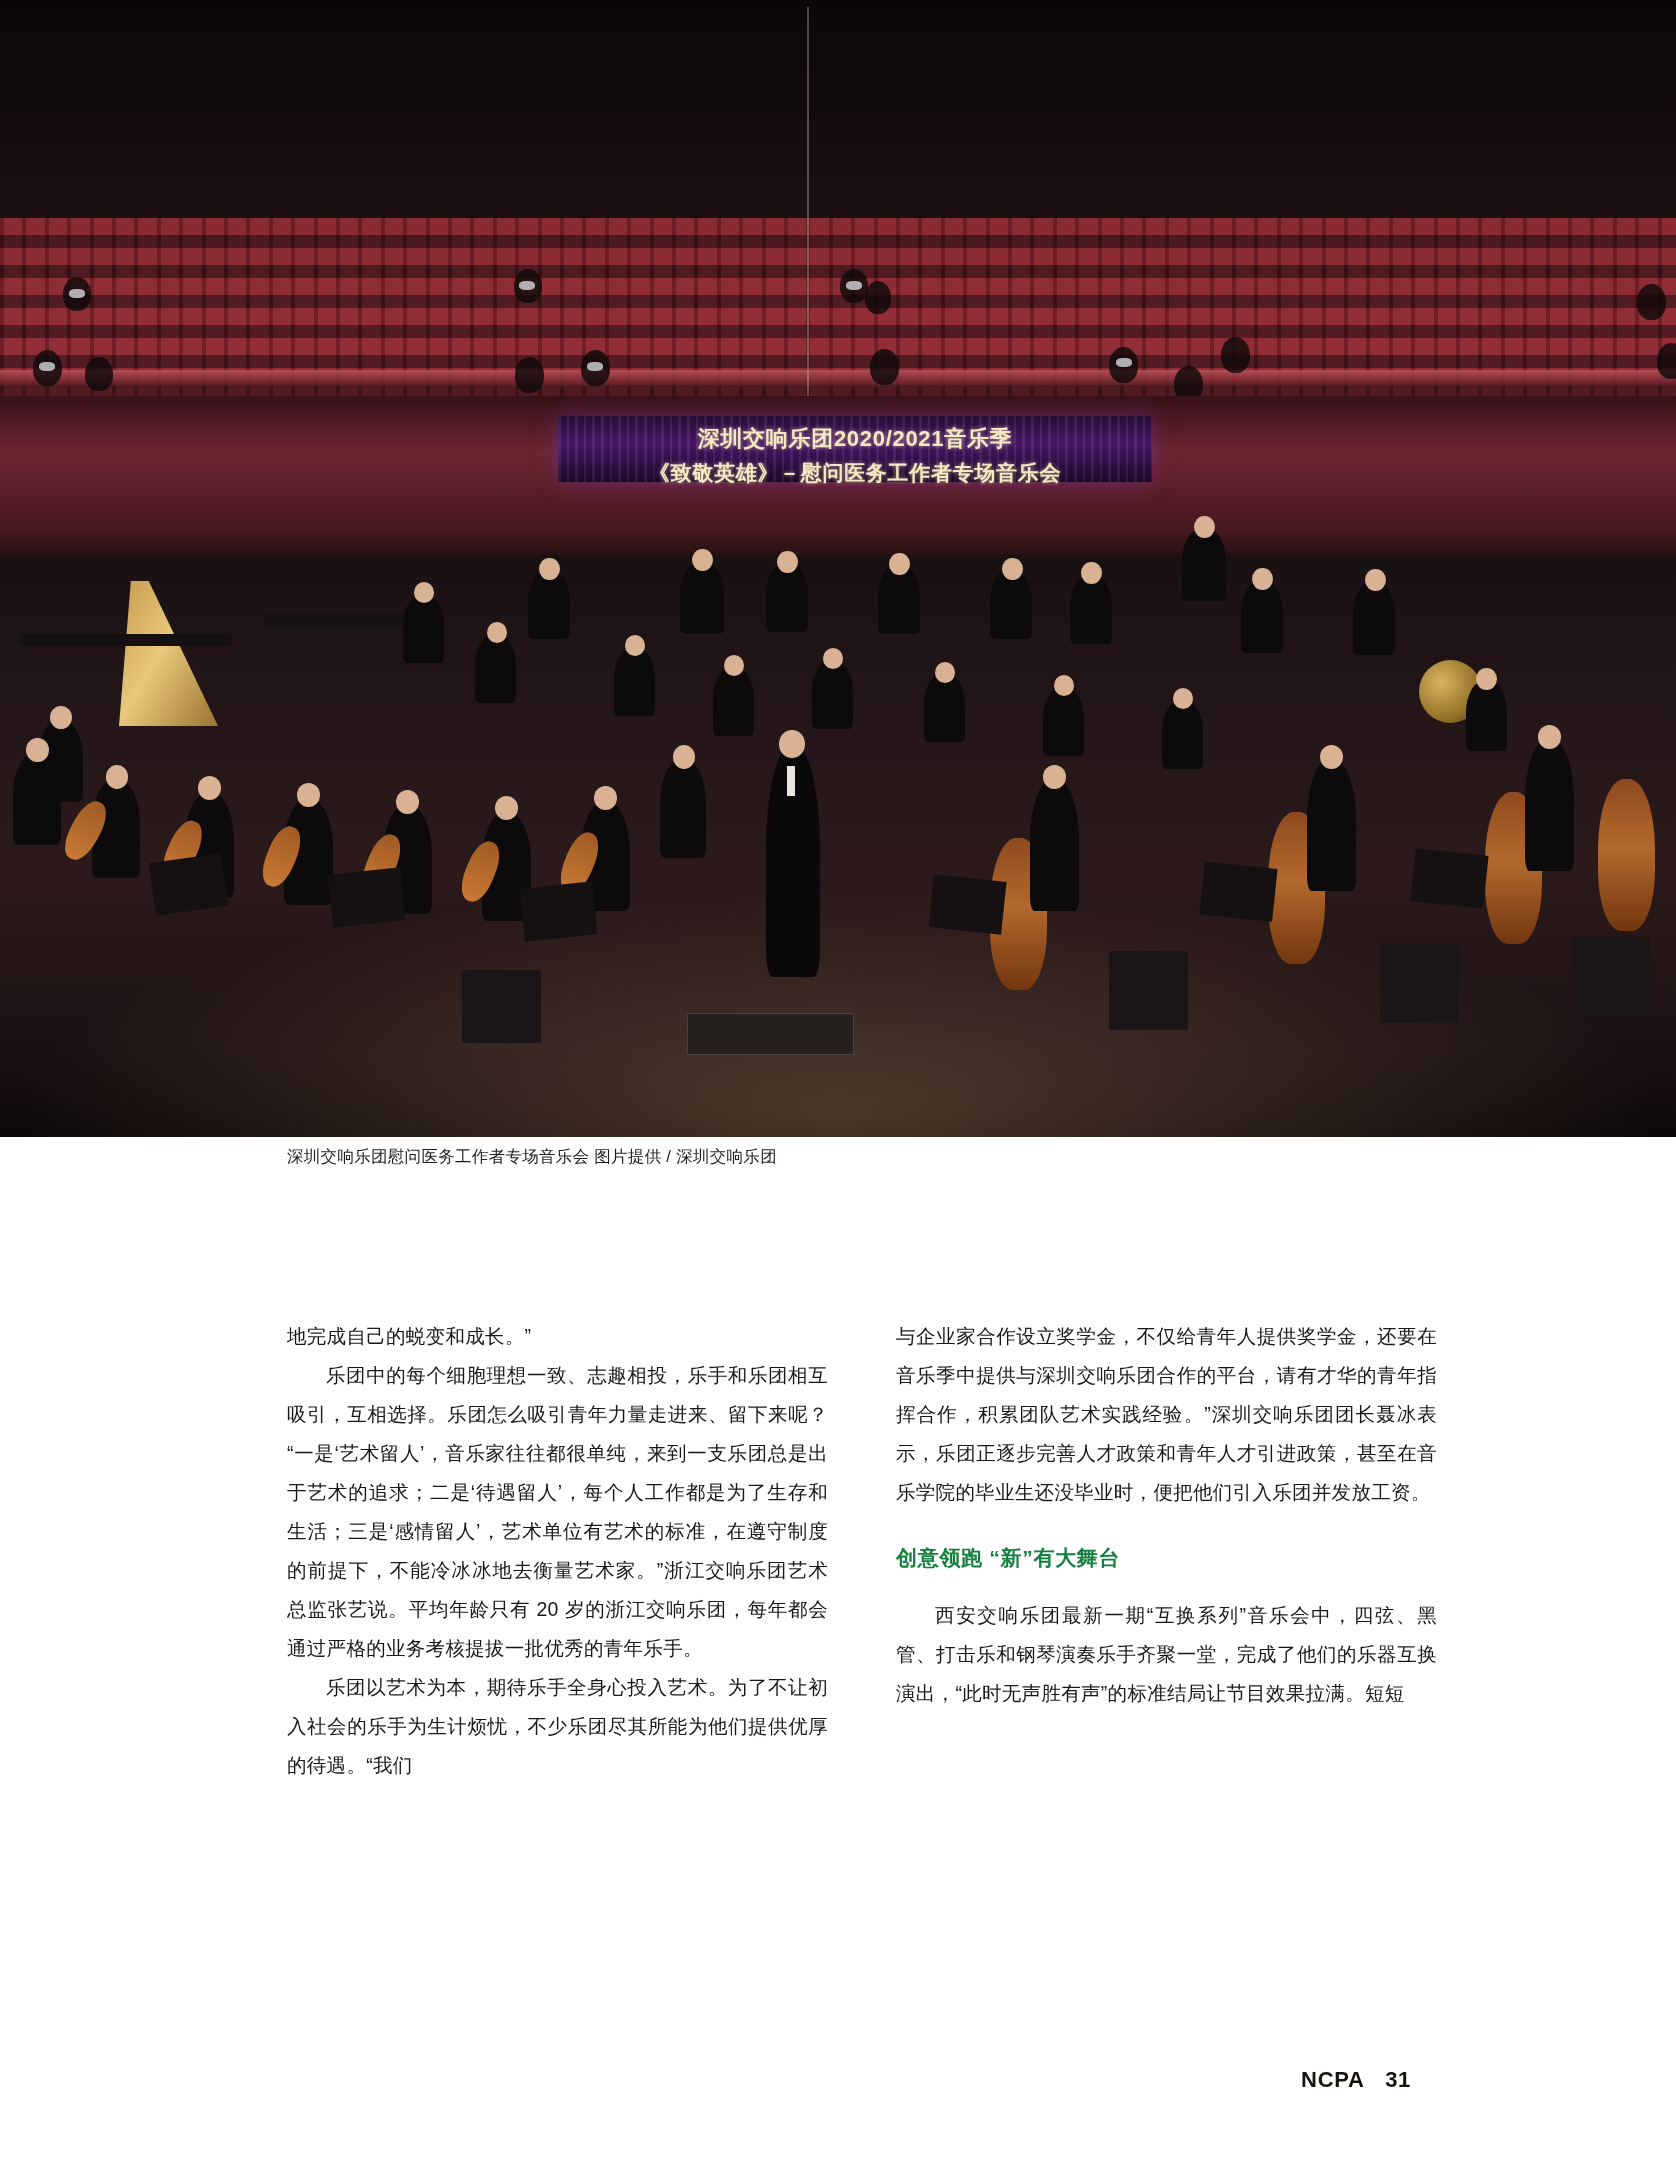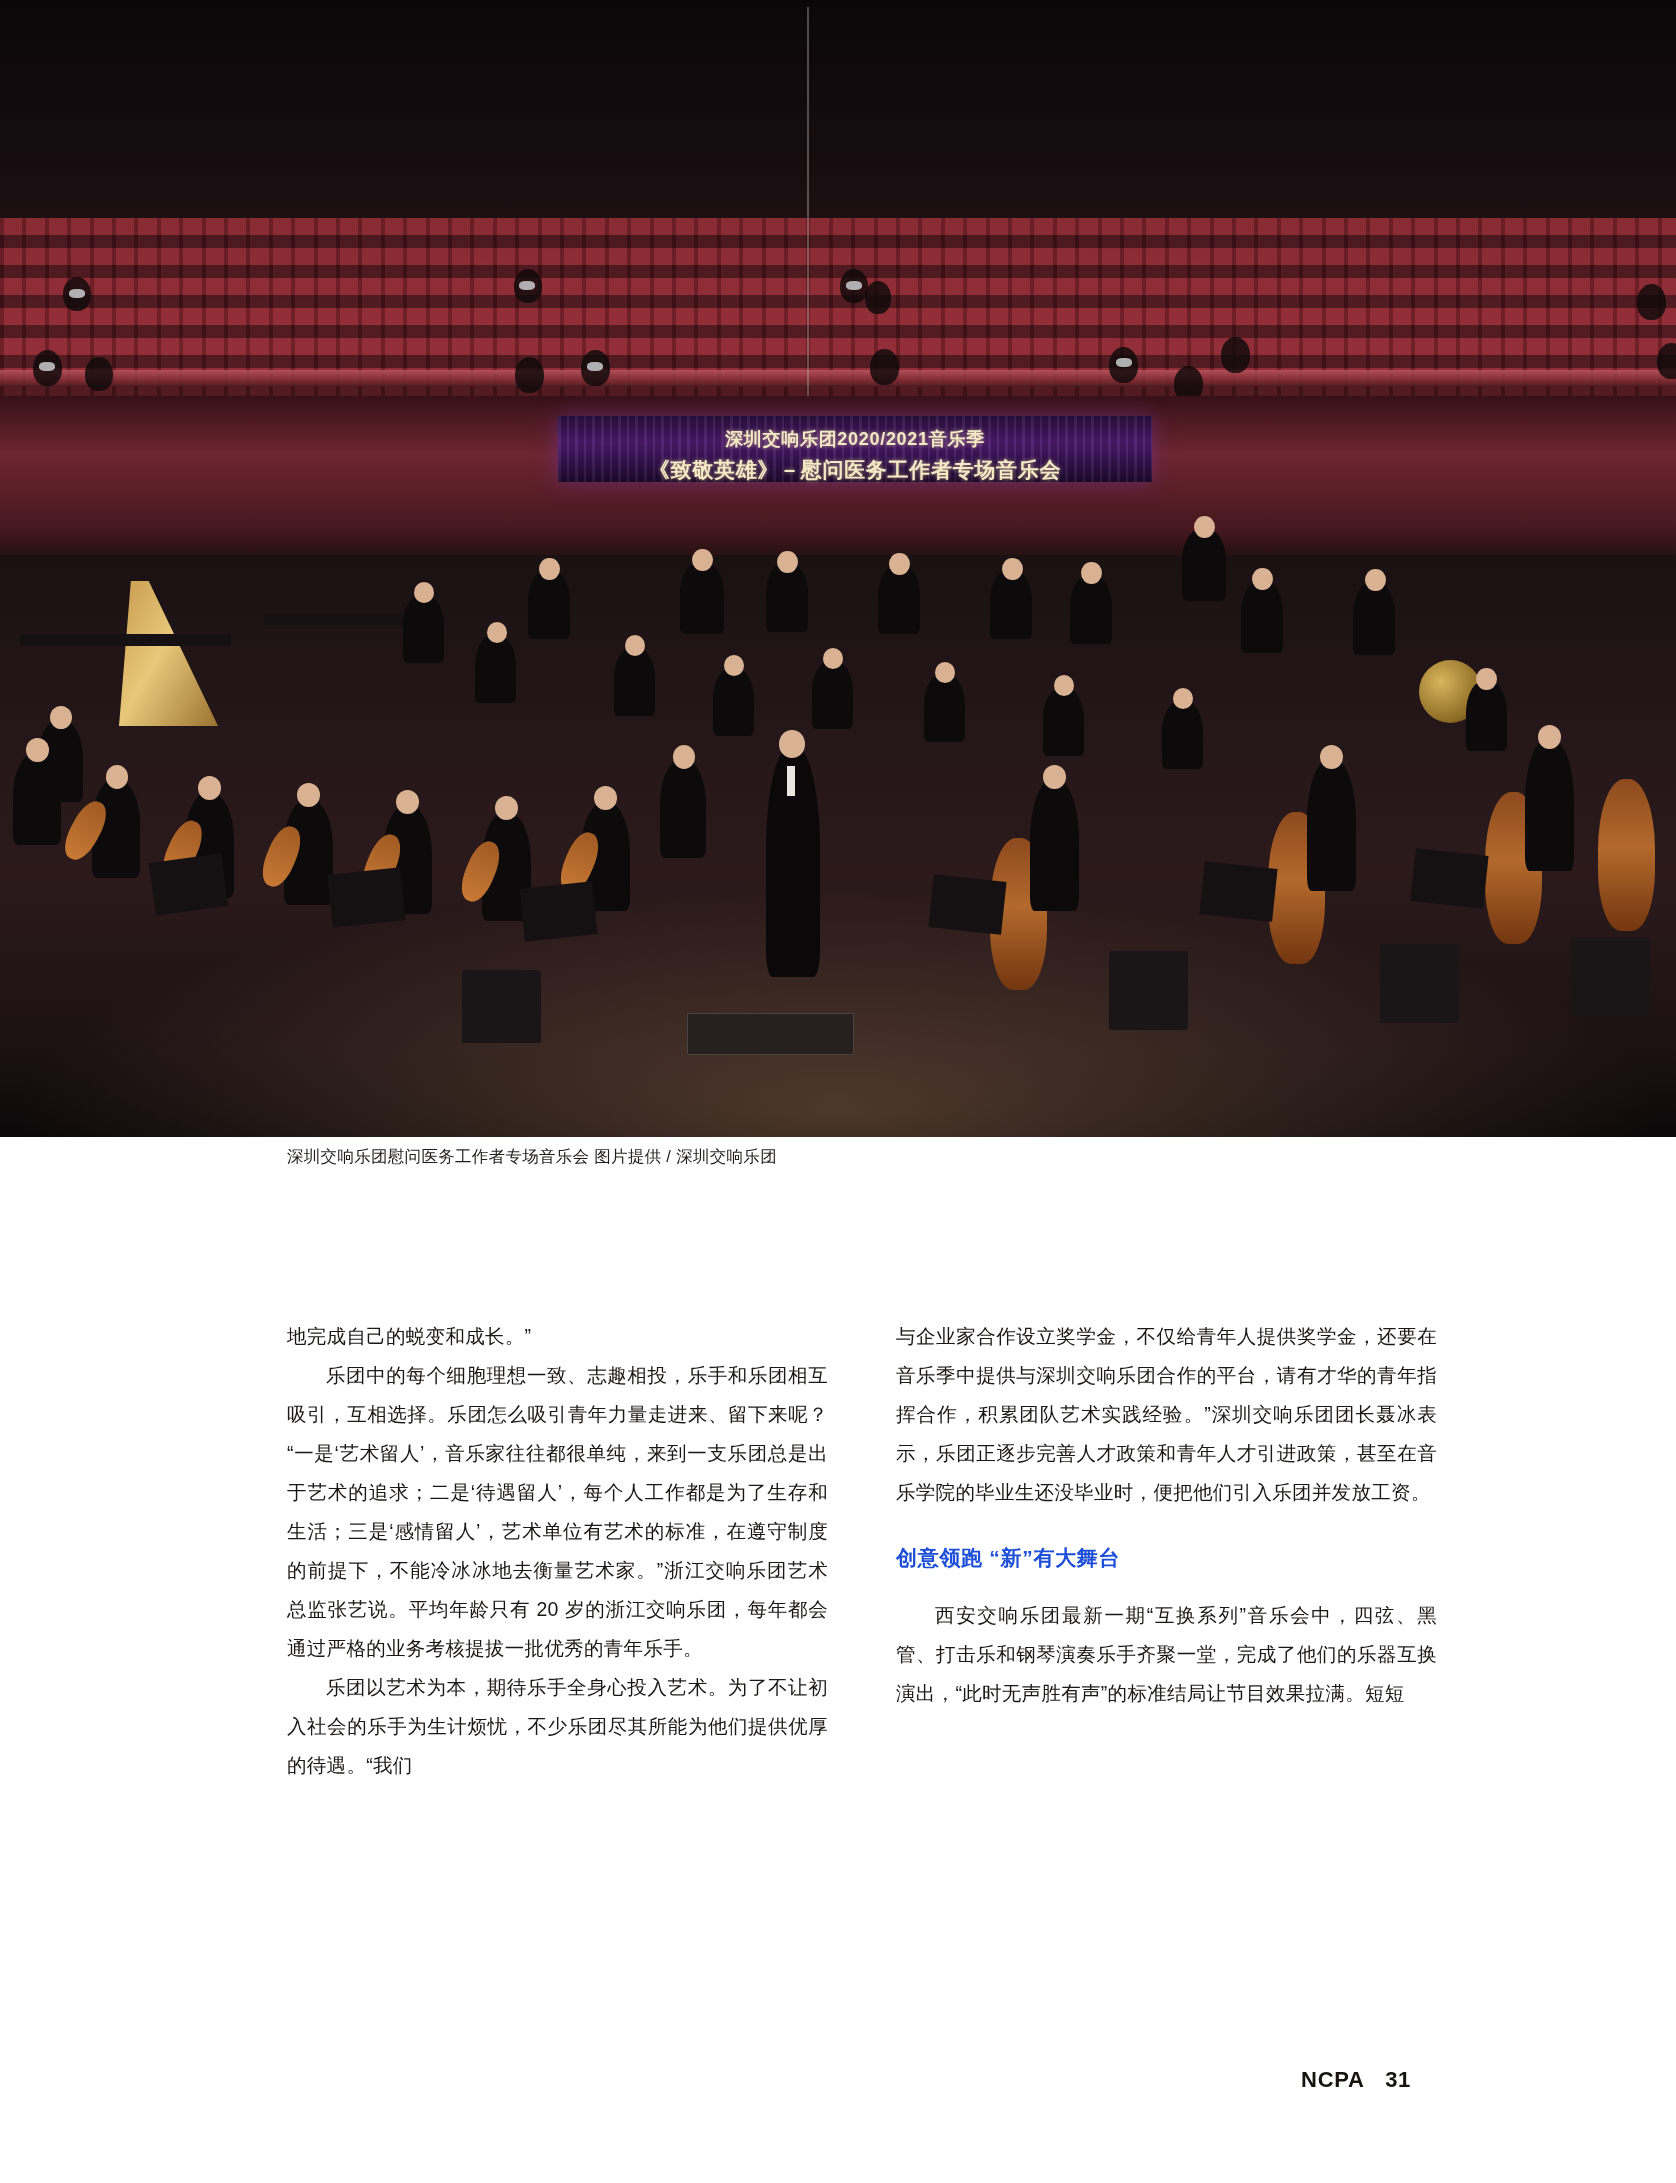--- a/index.html
+++ b/index.html
@@ -92,21 +92,21 @@
       rgba(255,255,255,0.06) 0px, rgba(255,255,255,0.06) 2.6px,
       rgba(0,0,0,0.10) 2.6px, rgba(0,0,0,0.10) 8.6px);
   }
   .ph-banner .bn-l1, .ph-banner .bn-l2{
     position:relative; z-index:2;
     color:#f3e9c4;
     font-weight:700;
     letter-spacing:0.7px;
     text-shadow: 0 0 4px rgba(255,230,160,.6);
   }
-  .ph-banner .bn-l1{ font-size:18px; margin-bottom:5.3px;margin-top:13px; }
+  .ph-banner .bn-l1{ font-size:22px; margin-bottom:5.3px;margin-top:13px; }
   .ph-banner .bn-l2{ font-size:21px; }
 
   
   .ph-floor{
     position:absolute; left:0; top:555px; width:100%; height:582px;
     background:
       radial-gradient(ellipse 70% 55% at 50% 95%, rgba(150,110,80,0.45), rgba(0,0,0,0) 70%),
       linear-gradient(to bottom, #1a1113 0%, #241619 30%, #2c1a1b 55%, #1b1113 85%, #0c0809 100%);
   }
   
@@ -166,21 +166,21 @@
     text-align: justify;
     font-family: "Liberation Sans", sans-serif;
   }
   .col-left { left: 287px; }
   .col-right { left: 896px; }
   .col p { margin: 0; }
   .col p.indent { text-indent: 39px; }
   .sub-head {
     font-size: 21px;
     font-weight: 700;
-    color: #1d4ed8;
+    color: #15803d;
     margin: 26.4px 0 18.5px 0;
     letter-spacing: 0.7px;
   }
 
   
   .footer {
     position: absolute;
     right: 265px;
     top: 2067px;
     font-size: 22px;

